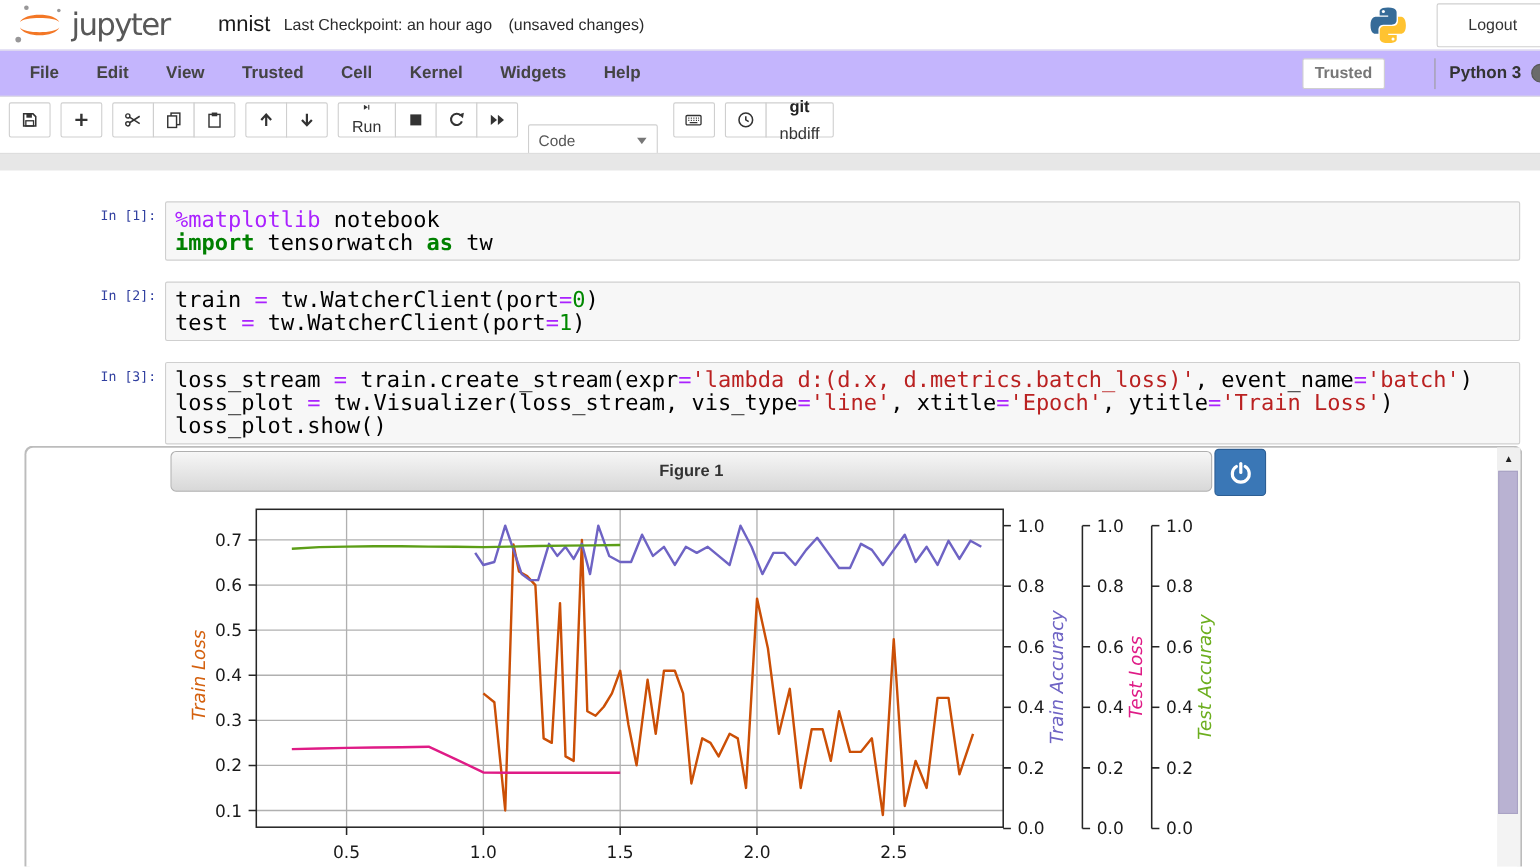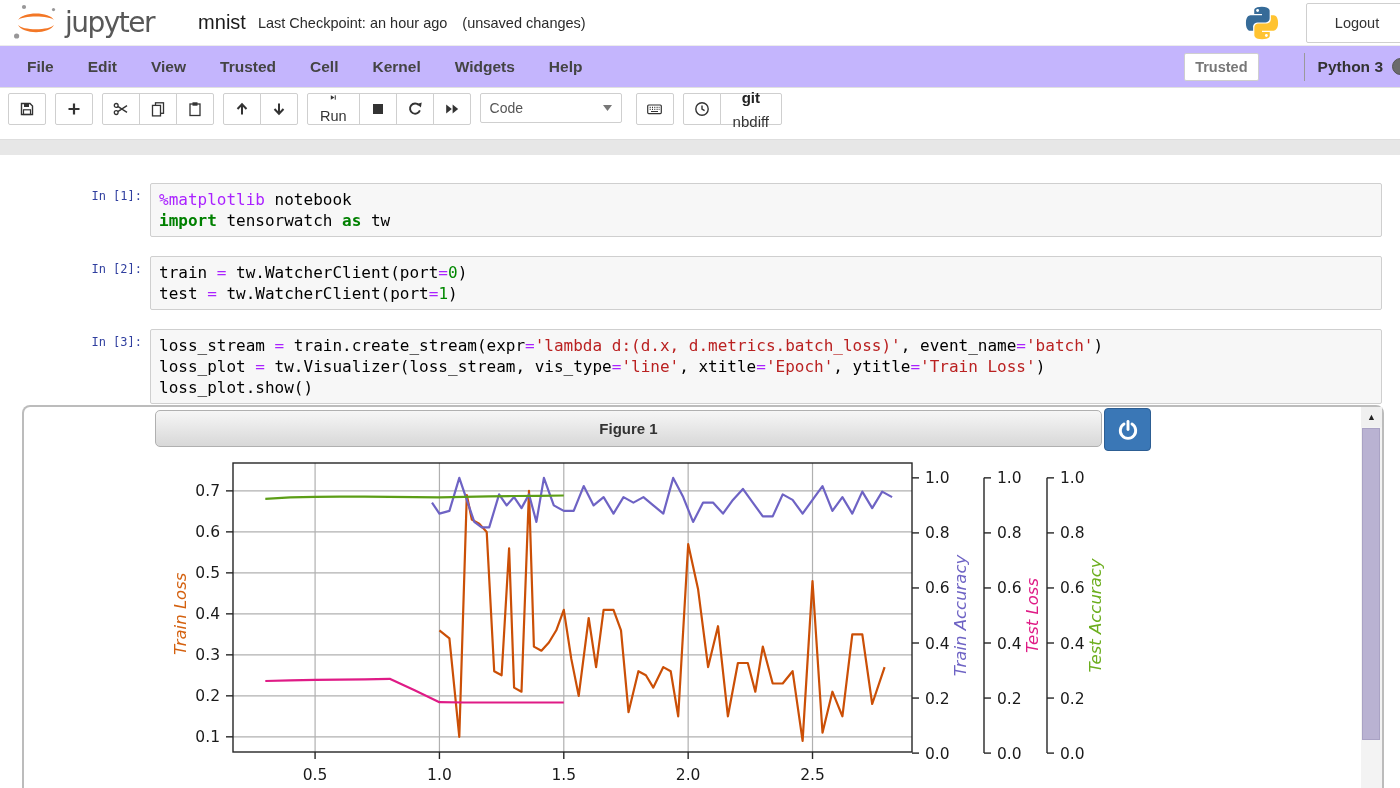--- a/index.html
+++ b/index.html
@@ -37,37 +37,37 @@
   
   .toolbar{position:absolute;top:89px;left:0;right:0;height:46px;background:#fff;
       display:flex;align-items:flex-start;padding:4px 0 0 8px;box-sizing:border-box;}
   .btn-group{display:flex;margin-right:9px;}
   .tb-btn{width:36px;height:30px;background:#fff;border:1px solid #cfcfcf;
       display:flex;align-items:center;justify-content:center;margin-right:-1px;cursor:pointer;}
   .btn-group .tb-btn:first-child{border-radius:2px 0 0 2px;}
   .btn-group .tb-btn:last-child{border-radius:0 2px 2px 0;margin-right:0;}
   .btn-group .tb-btn:only-child{border-radius:2px;}
   .tb-btn.wide{width:auto;padding:0 12px;gap:7px;font-size:14.5px;color:#333;flex-direction:column;}
-  .tb-select{width:142px;height:30px;border:1px solid #cfcfcf;border-radius:2px;
+  .tb-select{width:118px;height:30px;border:1px solid #cfcfcf;border-radius:2px;
       display:flex;align-items:center;justify-content:space-between;padding:0 9px;
-      font-size:14px;color:#555;background:#fff;margin-right:14px;box-sizing:border-box;cursor:pointer;}
+      font-size:14px;color:#555;background:#fff;margin-right:14px;box-sizing:border-box;cursor:pointer;margin-top:20px;}
   .git-b{font-weight:bold;font-size:15px;color:#222;}
   .git-n{font-size:15px;color:#333;}
 
   .gray-band{position:absolute;top:139px;left:0;right:0;height:16px;background:#e7e7e7;
       border-top:1px solid #dedede;box-sizing:border-box;}
 
   
   #cells{position:absolute;top:183px;left:0;right:0;}
   .cell{display:flex;margin-bottom:19px;}
   .prompt{width:150px;flex:none;text-align:right;padding-right:8px;box-sizing:border-box;
       font-family:"DejaVu Sans Mono",monospace;font-size:12px;color:#303f9f;padding-top:6px;}
   .input-area{flex:1;margin-right:18px;border:1px solid #cfcfcf;border-radius:2px;
       background:#f7f7f7;padding:5px 8px;font-family:"DejaVu Sans Mono",monospace;
-      font-size:16px;line-height:21px;color:#000;white-space:pre;overflow:hidden;cursor:text;}
+      font-size:20px;line-height:21px;color:#000;white-space:pre;overflow:hidden;cursor:text;}
   .tok-kw{color:#008000;font-weight:bold;}
   .tok-mg{color:#aa22ff;}
   .tok-op{color:#aa22ff;}
   .tok-num{color:#008800;}
   .tok-str{color:#ba2121;}
 
   
   .figure-widget{position:absolute;top:405px;left:22px;width:1362px;height:383px;
       border:2px solid #bcbcbc;border-bottom:none;border-radius:8px 8px 0 0;
       background:#fff;box-sizing:border-box;}

